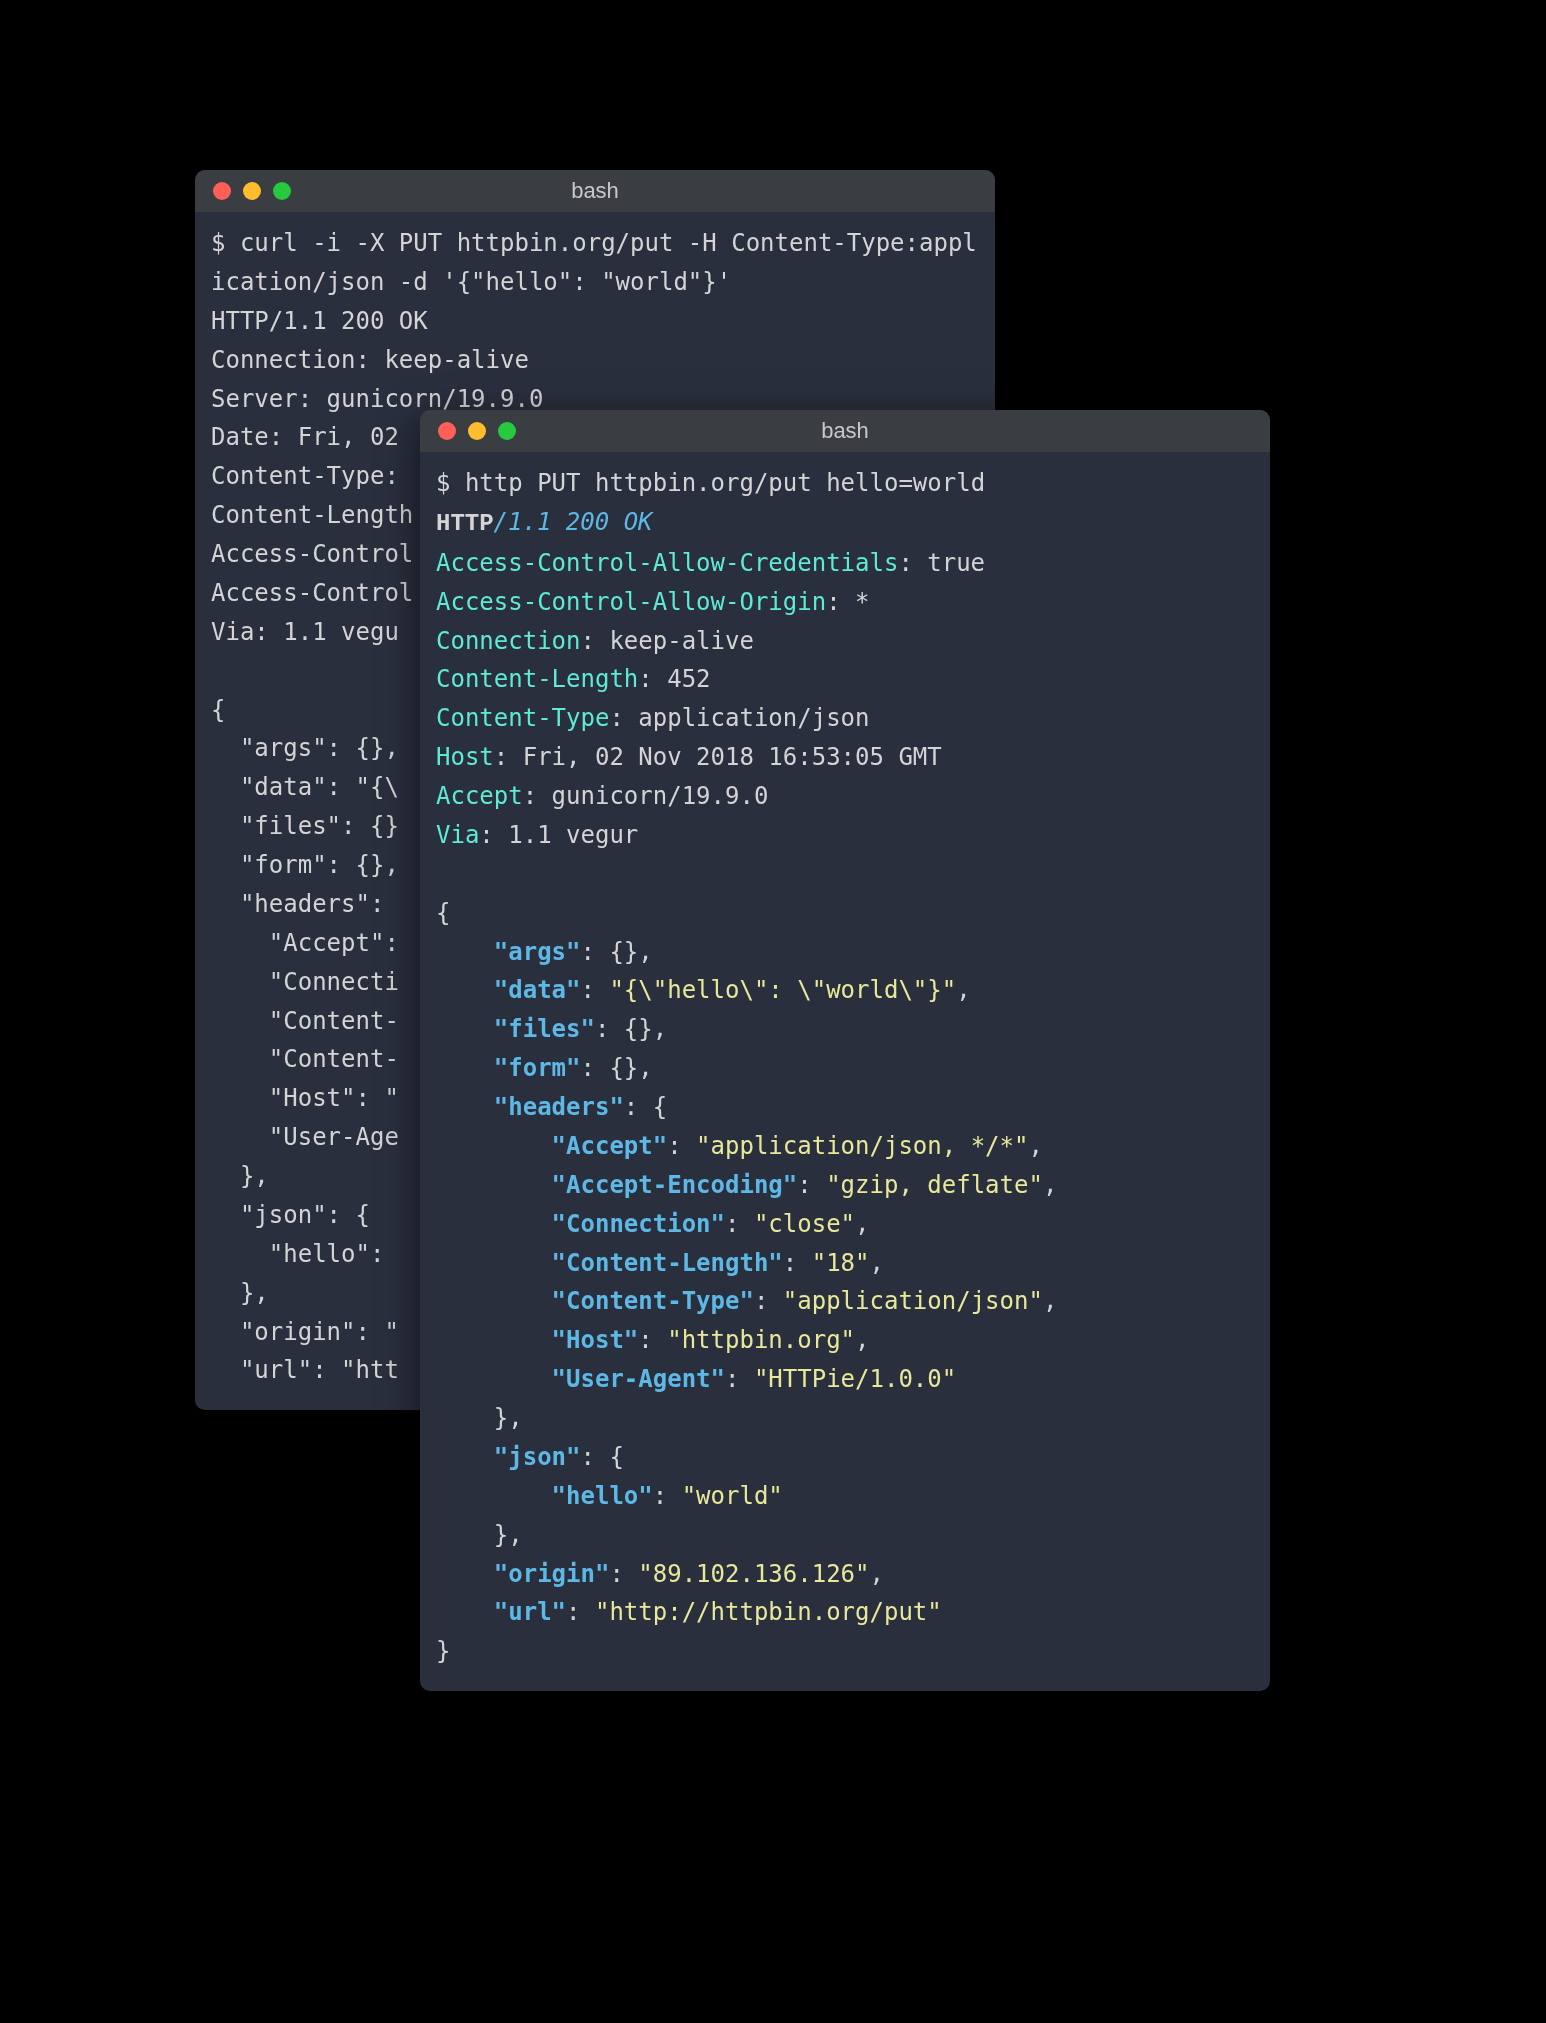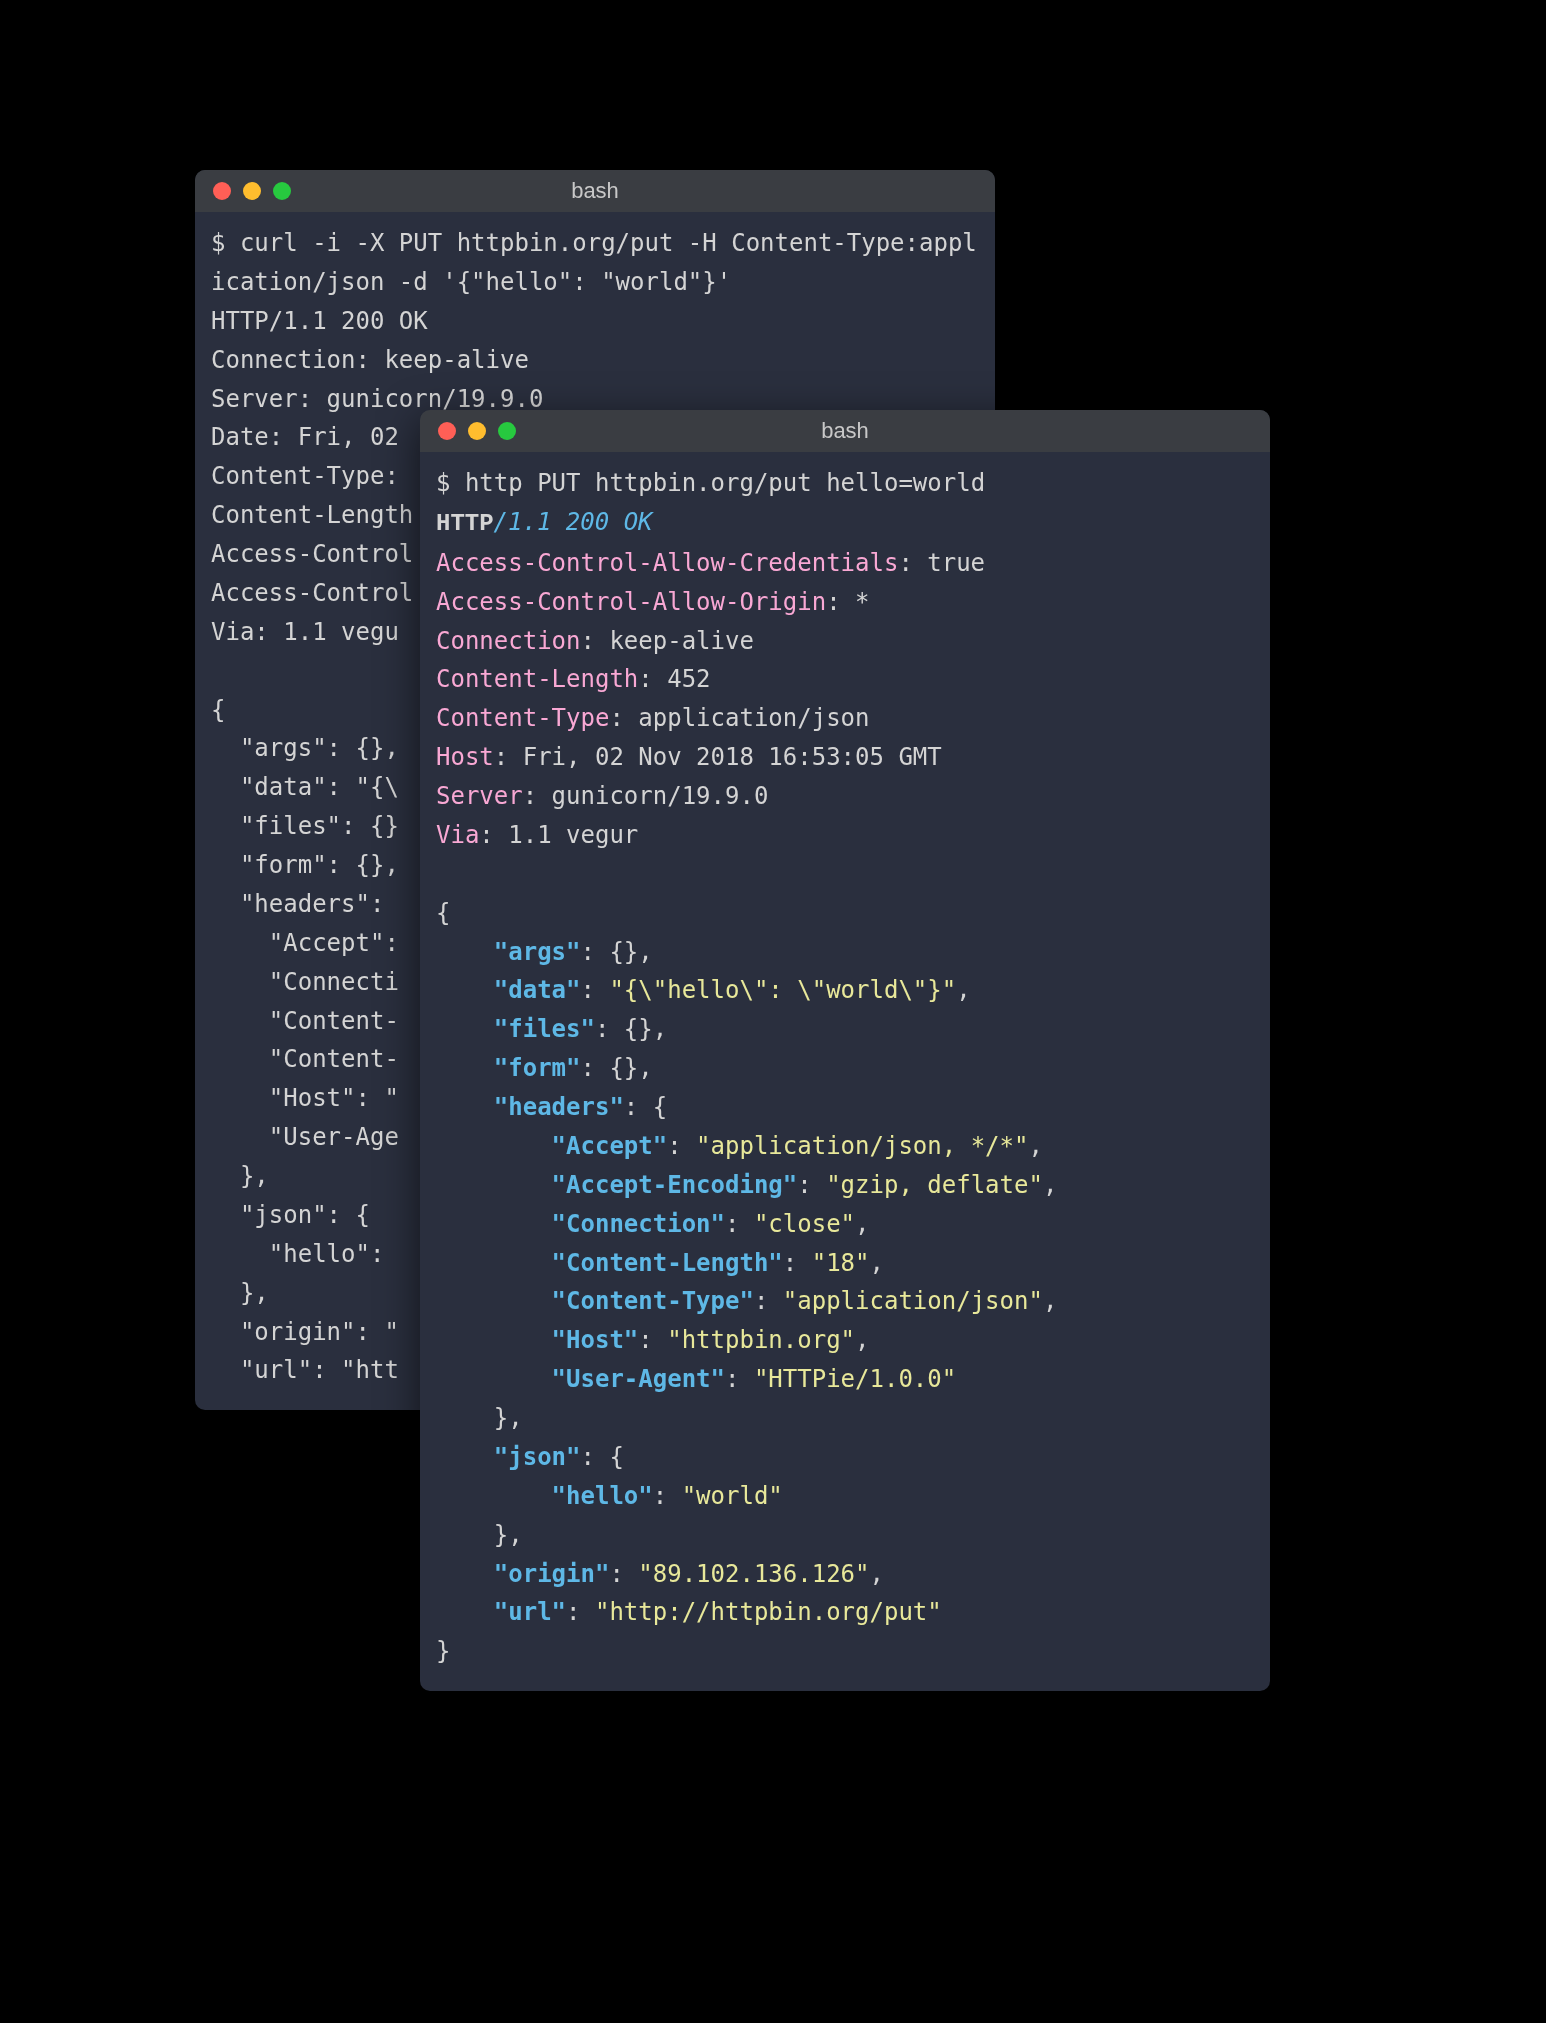--- a/index.html
+++ b/index.html
@@ -60,21 +60,21 @@
   .term-body {
     padding: 12px 16px 20px 16px;
     font-size: 24px;
     line-height: 1.62;
     color: #d4d4d4;
     white-space: pre;
   }
   .terminal-back .term-body { white-space: pre-wrap; word-break: break-all; }
   .prompt { color: #d4d4d4; }
   .hl-blue { color: #5eb8e6; font-style: italic; }
-  .hl-cyan { color: #f9a8d4; }
+  .hl-cyan { color: #5eead4; }
   .hl-key { color: #5eb8e6; font-weight: bold; }
   .hl-str { color: #e8e89a; }
   .plain-bold { color: #d4d4d4; font-weight: bold; font-family: Liberation Mono, monospace; }
 </style>
 </head>
 <body>
 
 <div class="terminal terminal-back">
   <div class="titlebar">
     <div class="traffic-lights">
@@ -125,21 +125,21 @@
     <div class="title">bash</div>
   </div>
   <div class="term-body"><span class="prompt">$</span> <span>http PUT httpbin.org/put hello=world</span>
 <span class="plain-bold">HTTP</span><span class="hl-blue">/1.1 200 OK</span>
 <span id="front-headers"><span class="hl-cyan">Access-Control-Allow-Credentials</span>: true
 <span class="hl-cyan">Access-Control-Allow-Origin</span>: *
 <span class="hl-cyan">Connection</span>: keep-alive
 <span class="hl-cyan">Content-Length</span>: 452
 <span class="hl-cyan">Content-Type</span>: application/json
 <span class="hl-cyan">Host</span>: Fri, 02 Nov 2018 16:53:05 GMT
-<span class="hl-cyan">Server</span>: gunicorn/19.9.0
+<span class="hl-cyan">Accept</span>: gunicorn/19.9.0
 <span class="hl-cyan">Via</span>: 1.1 vegur</span>
 
 <span>{</span>
     <span class="hl-key">"args"</span><span>: </span><span>{}</span><span>,</span>
     <span class="hl-key">"data"</span><span>: </span><span class="hl-str">"{\"hello\": \"world\"}"</span><span>,</span>
     <span class="hl-key">"files"</span><span>: </span><span>{}</span><span>,</span>
     <span class="hl-key">"form"</span><span>: </span><span>{}</span><span>,</span>
     <span class="hl-key">"headers"</span><span>: {</span>
         <span class="hl-key">"Accept"</span><span>: </span><span class="hl-str">"application/json, */*"</span><span>,</span>
         <span class="hl-key">"Accept-Encoding"</span><span>: </span><span class="hl-str">"gzip, deflate"</span><span>,</span>

